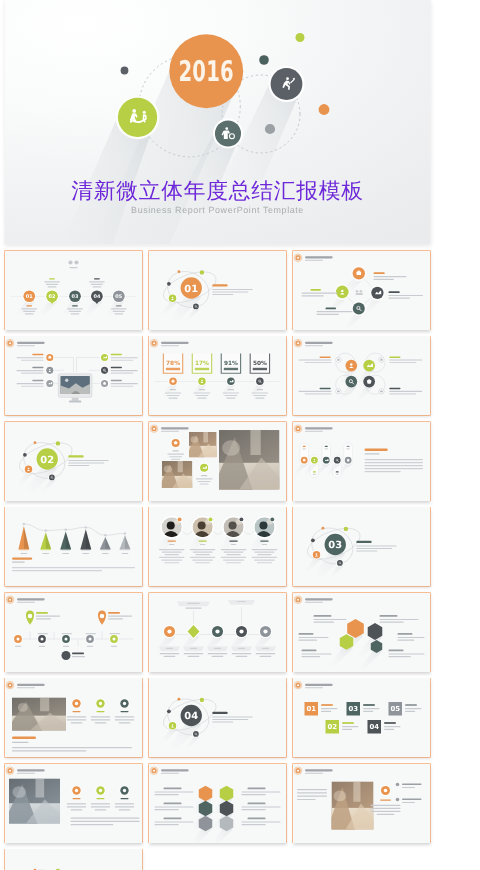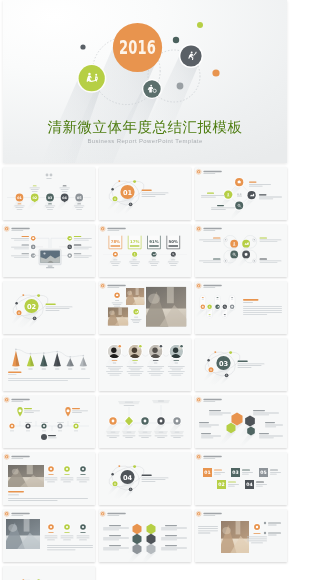--- a/index.html
+++ b/index.html
@@ -9,21 +9,21 @@
   .page{position:relative;width:290px;height:480px;background:#fff;}
 
   
   .hero{position:absolute;left:3px;top:0;width:284px;height:163px;
         background:#f3f4f5;box-shadow:0 1px 3px rgba(0,0,0,.10);overflow:hidden;}
   .hero-bg{position:absolute;inset:0;
      background:
        radial-gradient(120% 110% at 18% 10%, #ffffff 0%, #fafbfb 30%, #eef0f1 75%, #e9ebec 100%);}
   .hero svg{position:absolute;left:0;top:0;}
   .hero-title{position:absolute;left:0;right:0;top:118px;text-align:center;
-      font-size:14.5px;color:#4d7c0f;letter-spacing:.5px;
+      font-size:14.5px;color:#6d28d9;letter-spacing:.5px;
       font-family:"DejaVu Sans",sans-serif;font-weight:400;}
   .hero-sub{position:absolute;left:0;right:0;top:137.5px;text-align:center;
       font-size:5.95px;color:#a9adb1;letter-spacing:.40px;}
 
   
   .grid{position:absolute;left:3px;top:167px;width:284px;
         display:flex;flex-wrap:wrap;}
   .thumb{position:relative;width:92px;height:53px;
          background:#f97316;box-shadow:0 1px 2px rgba(0,0,0,.17);
          overflow:hidden;margin:0 4px 4px 0;text-align:center;}

